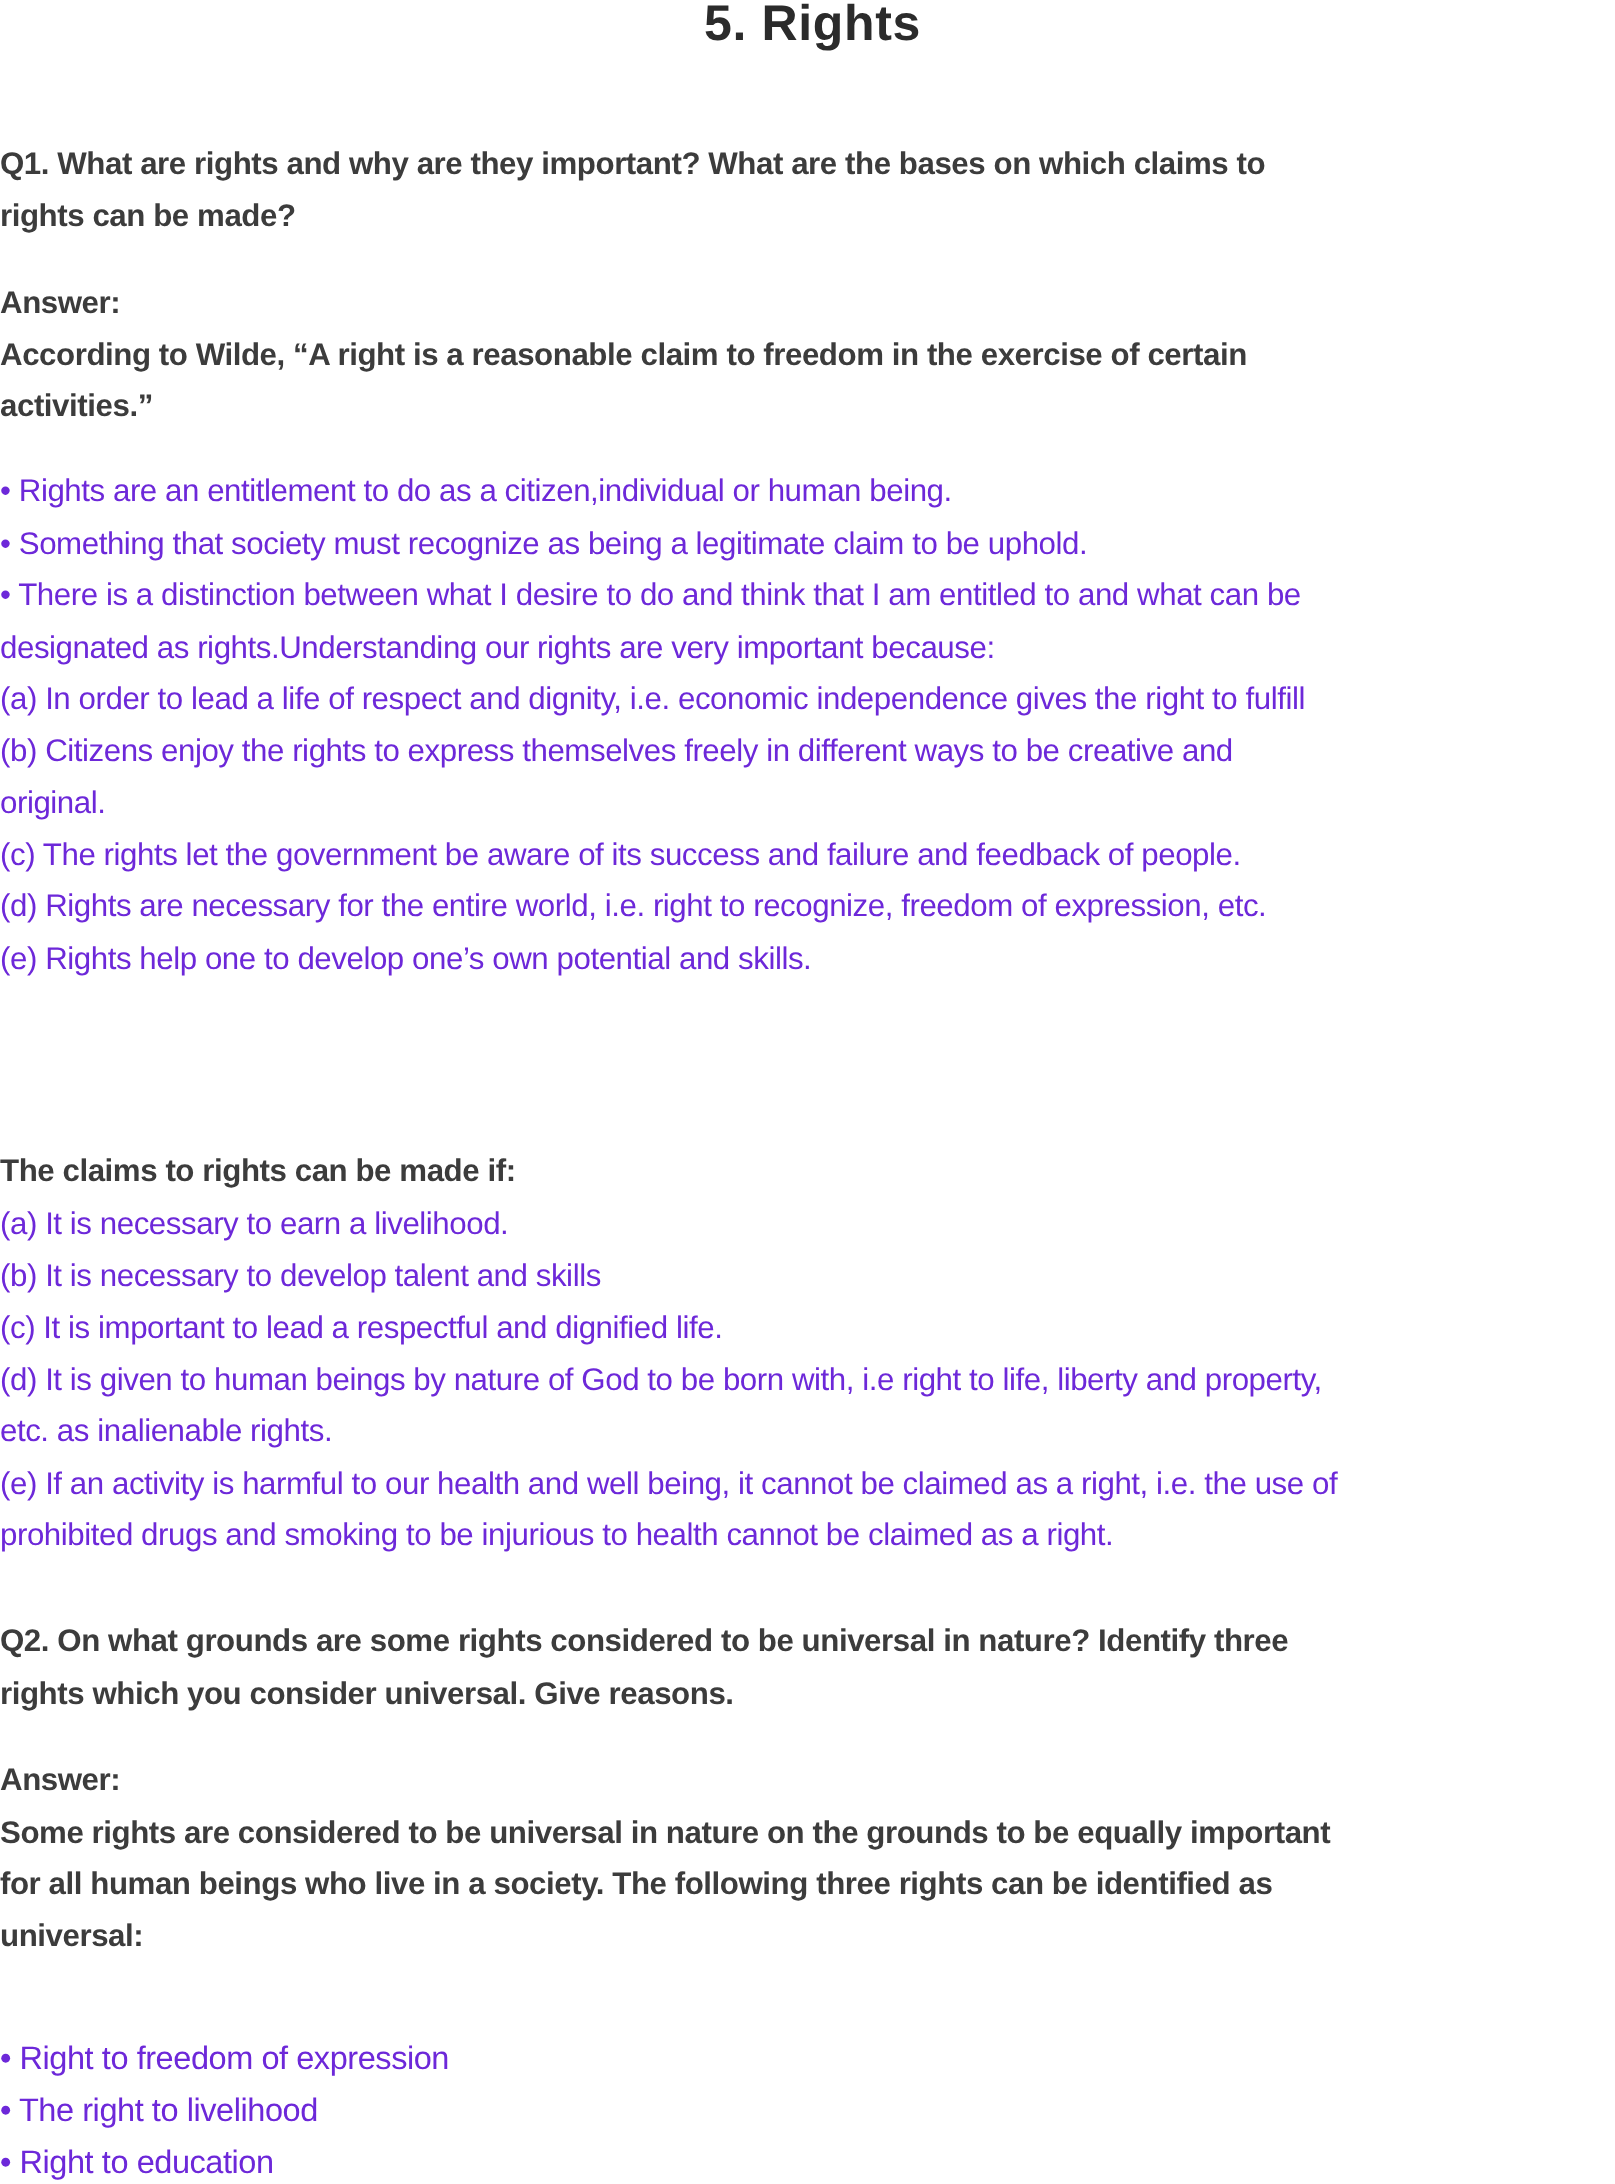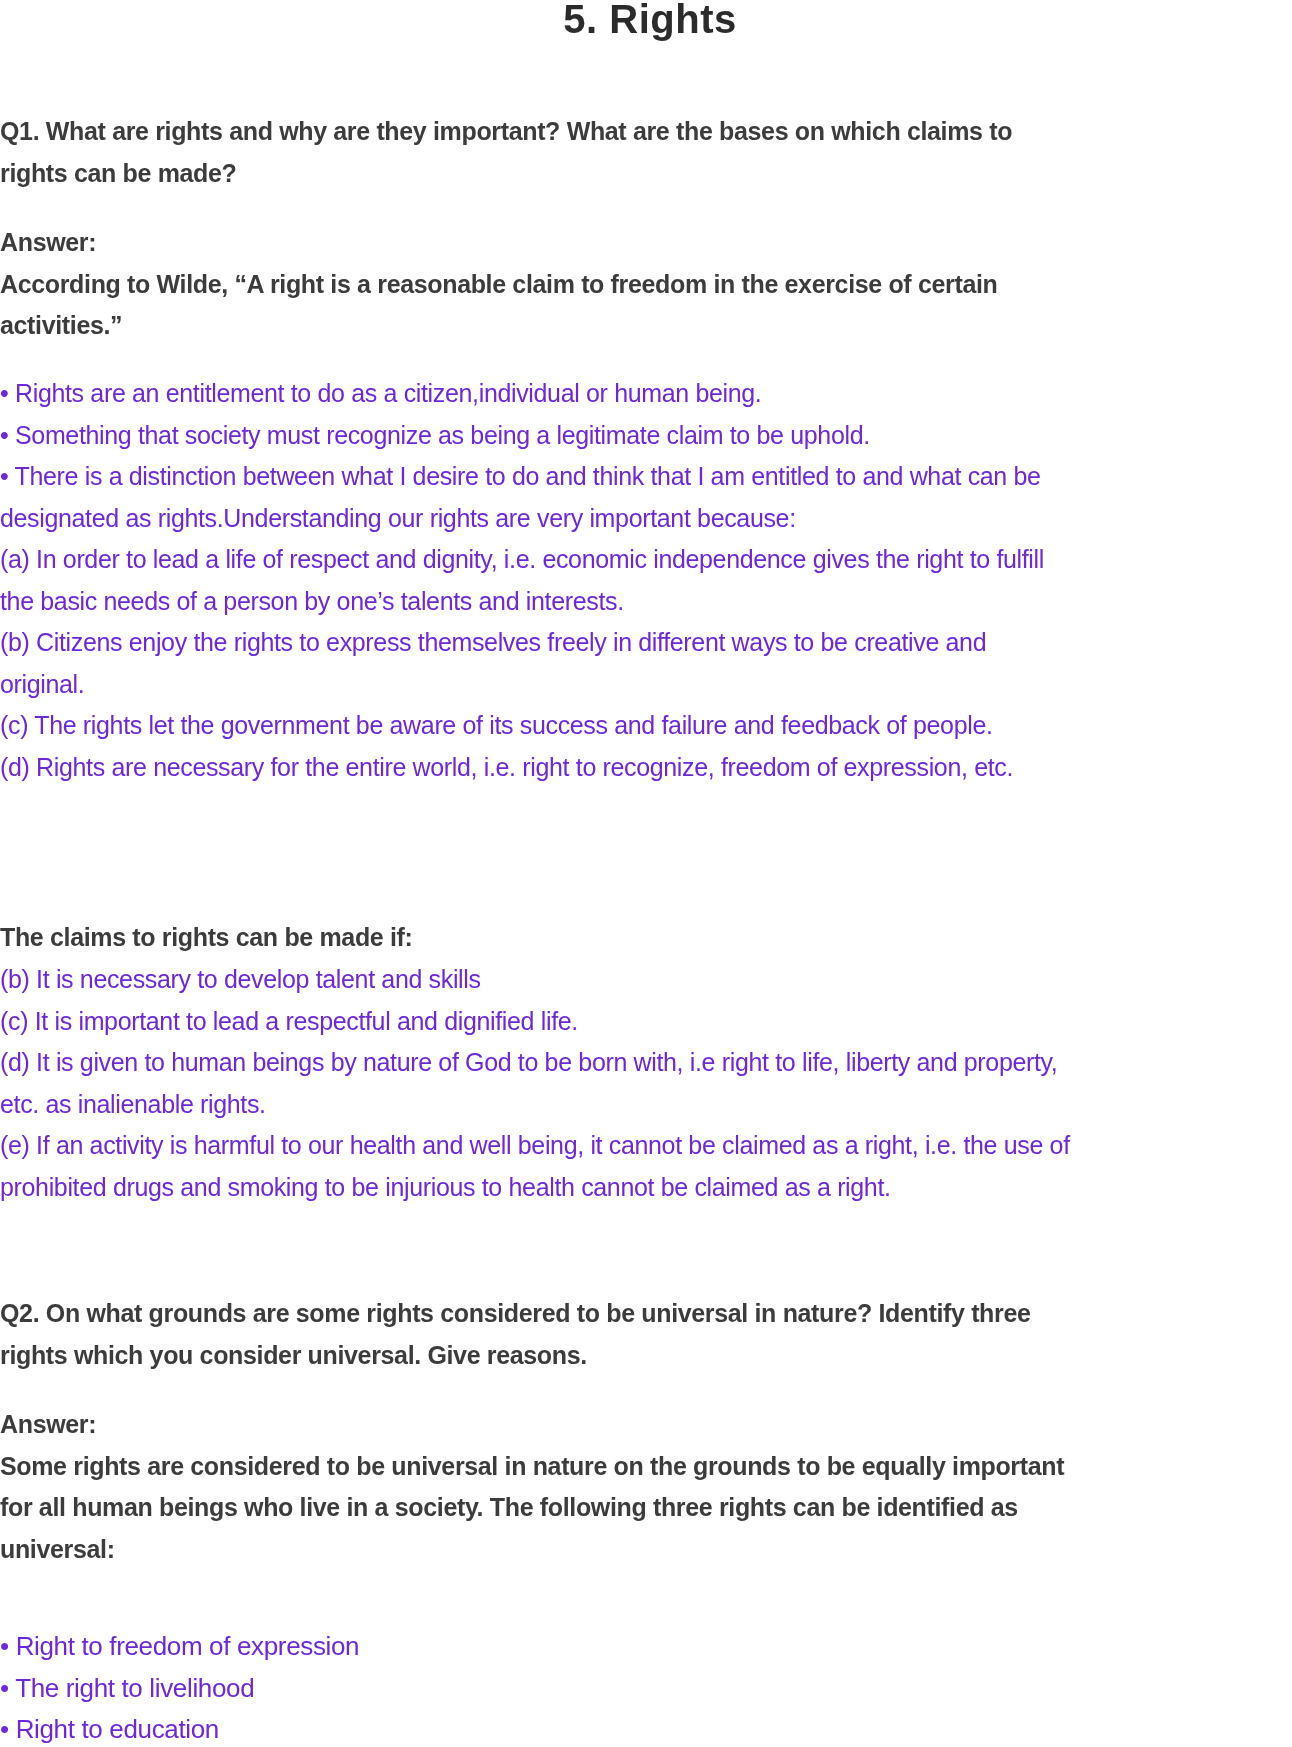--- a/index.html
+++ b/index.html
@@ -71,30 +71,31 @@
     <span class="line">According to Wilde, “A right is a reasonable claim to freedom in the exercise of certain</span>
     <span class="line">activities.”</span>
   </div>
 
   <div class="block regular" style="top:373px;">
     <span class="line">• Rights are an entitlement to do as a citizen,individual or human being.</span>
     <span class="line">• Something that society must recognize as being a legitimate claim to be uphold.</span>
     <span class="line">• There is a distinction between what I desire to do and think that I am entitled to and what can be</span>
     <span class="line">designated as rights.Understanding our rights are very important because:</span>
     <span class="line">(a) In order to lead a life of respect and dignity, i.e. economic independence gives the right to fulfill</span>
-    <span class="line">the basic needs of a person by one’s talents and interests.</span>
     <span class="line">(b) Citizens enjoy the rights to express themselves freely in different ways to be creative and</span>
     <span class="line">original.</span>
     <span class="line">(c) The rights let the government be aware of its success and failure and feedback of people.</span>
     <span class="line">(d) Rights are necessary for the entire world, i.e. right to recognize, freedom of expression, etc.</span>
+    <span class="line">(e) Rights help one to develop one’s own potential and skills.</span>
   </div>
 
   <div class="block bold" style="top:917px;">The claims to rights can be made if:</div>
 
   <div class="block regular" style="top:959px;">
+    <span class="line">(a) It is necessary to earn a livelihood.</span>
     <span class="line">(b) It is necessary to develop talent and skills</span>
     <span class="line">(c) It is important to lead a respectful and dignified life.</span>
     <span class="line">(d) It is given to human beings by nature of God to be born with, i.e right to life, liberty and property,</span>
     <span class="line">etc. as inalienable rights.</span>
     <span class="line">(e) If an activity is harmful to our health and well being, it cannot be claimed as a right, i.e. the use of</span>
     <span class="line">prohibited drugs and smoking to be injurious to health cannot be claimed as a right.</span>
   </div>
 
   <div class="block bold" style="top:1293px;">
     <span class="line">Q2. On what grounds are some rights considered to be universal in nature? Identify three</span>

